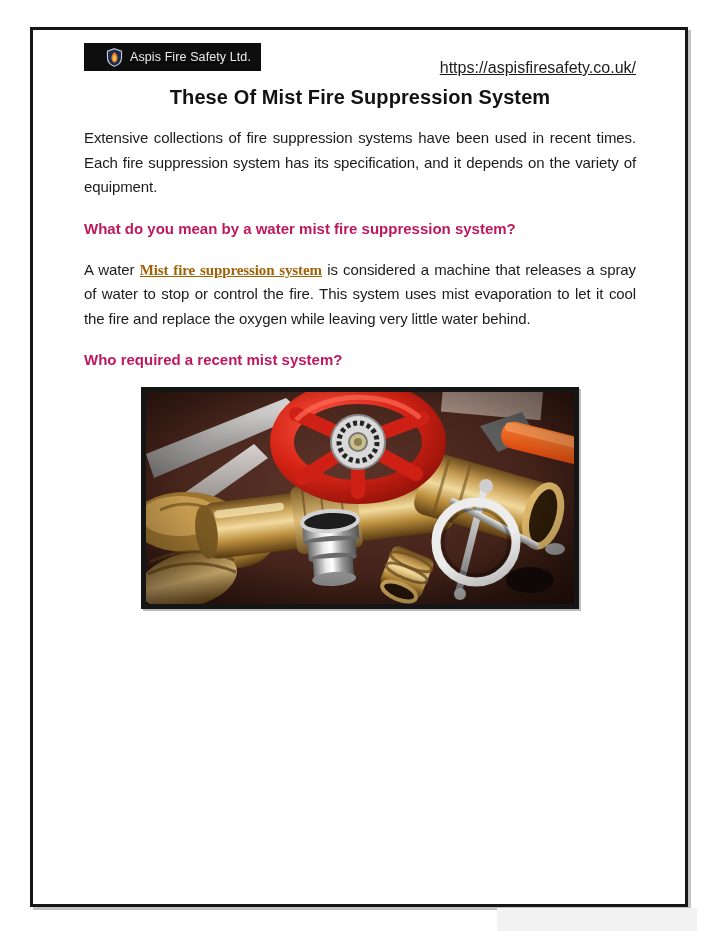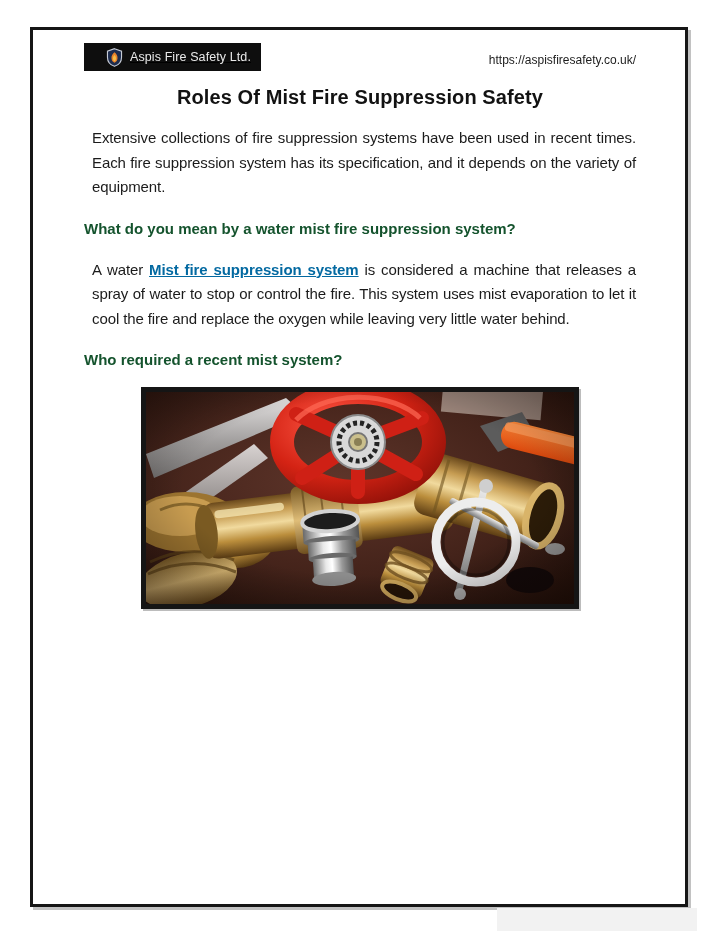--- a/index.html
+++ b/index.html
@@ -41,52 +41,54 @@
     text-decoration: underline;
   }
   .logo-text {
     color: #e9e9e9;
     font-size: 12.5px;
     letter-spacing: 0.1px;
     white-space: nowrap;
   }
   .header-url {
     color: #1c1c1c;
-    font-size: 12px;
+    font-size: 16px;
     position: relative;
-    top: 3px;
+    top: 11px;
+    text-decoration: underline;
   }
   .doc-title {
     text-align: center;
     font-size: 20px;
     font-weight: bold;
     color: #121212;
     margin: 15px 0 0 0;
     letter-spacing: 0.1px;
   }
   .para {
     font-size: 15px;
     line-height: 24.5px;
     color: #1b1b1b;
     text-align: justify;
     letter-spacing: -0.1px;
-    margin: 17px 0 0 8px;
+    margin: 17px 0 0 0;
   }
   .subhead {
     font-size: 15px;
     font-weight: bold;
-    color: #14532d;
+    color: #be185d;
     margin: 17px 0 0 0;
     line-height: 24px;
   }
   .inline-link {
-    color: #0369a1;
+    color: #a16207;
     font-weight: bold;
     text-decoration: underline;
     cursor: pointer;
+    font-family: Liberation Serif, serif;
   }
   .photo-frame {
     width: 428px;
     height: 212px;
     margin: 15px auto 0 auto;
     border: 5px solid #151515;
     box-shadow: 2px 2px 0 0 #bcbcbc;
     background: #3a1f16;
     line-height: 0;
   }
@@ -112,21 +114,21 @@
             <path d="M12 1 L22 4.5 V13 C22 20 17.3 24.2 12 26 C6.7 24.2 2 20 2 13 V4.5 Z" fill="#1d2c4e" stroke="#c7ccd6" stroke-width="1.6"></path>
             <path d="M12 6 C14.8 8.5 16.6 11 16.3 14.5 C16 18 14.2 20 12 20.8 C9.8 20 8 18 7.7 14.5 C7.4 11 9.2 8.5 12 6 Z" fill="#e8822a"></path>
             <path d="M12 10 C13.5 11.6 14.3 13 14.1 15.2 C13.9 17.3 13 18.4 12 18.9 C11 18.4 10.1 17.3 9.9 15.2 C9.7 13 10.5 11.6 12 10 Z" fill="#f6c04a"></path>
           </svg>
         </span>
         <span class="logo-text">Aspis Fire Safety Ltd.</span>
       </div>
       <span class="header-url">https://aspisfiresafety.co.uk/</span>
     </div>
 
-    <h1 class="doc-title">Roles Of Mist Fire Suppression Safety</h1>
+    <h1 class="doc-title">These Of Mist Fire Suppression System</h1>
 
     <p class="para">Extensive collections of fire suppression systems have been used in recent times. Each fire suppression system has its specification, and it depends on the variety of equipment.</p>
 
     <h2 class="subhead">What do you mean by a water mist fire suppression system?</h2>
 
     <p class="para"><span>A water </span><a class="inline-link">Mist fire suppression system</a><span> is considered a machine that releases a spray of water to stop or control the fire. This system uses mist evaporation to let it cool the fire and replace the oxygen while leaving very little water behind.</span></p>
 
     <h2 class="subhead">Who required a recent mist system?</h2>
 
 

